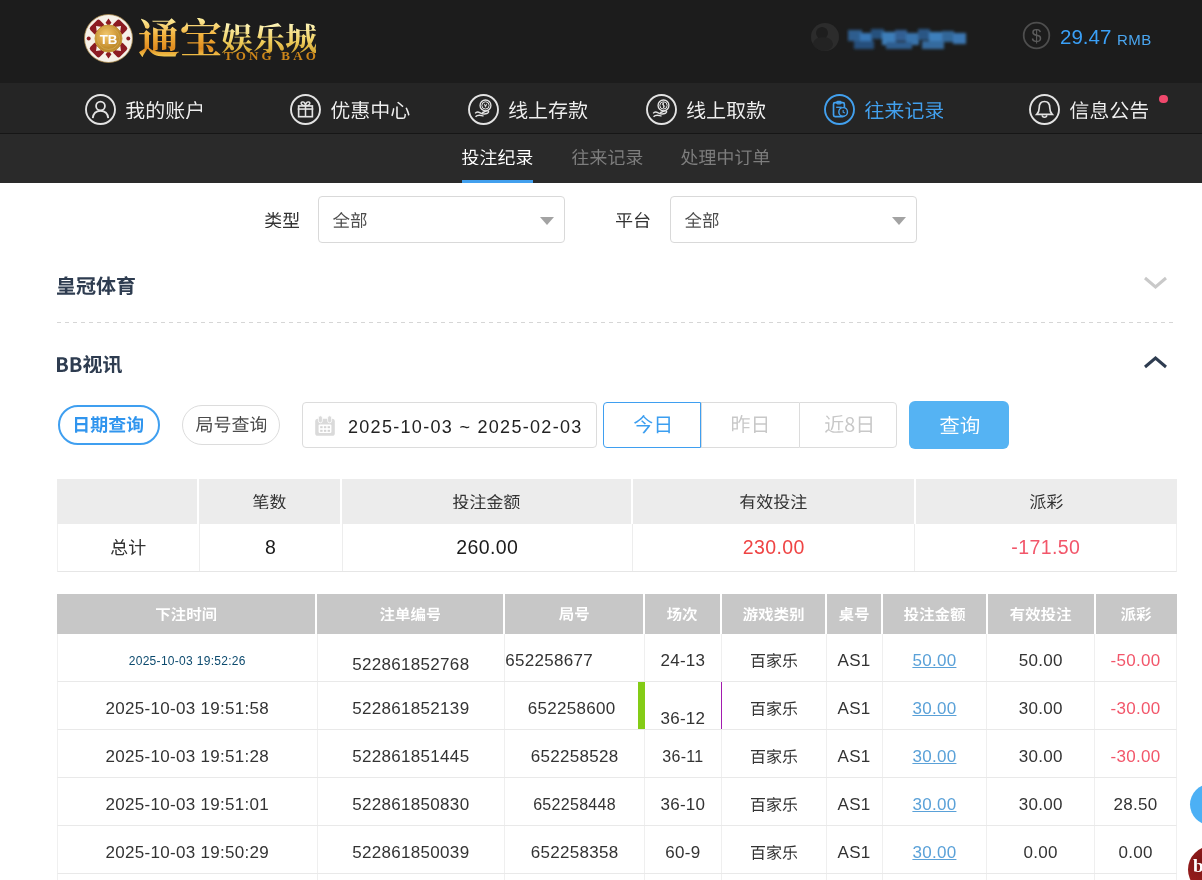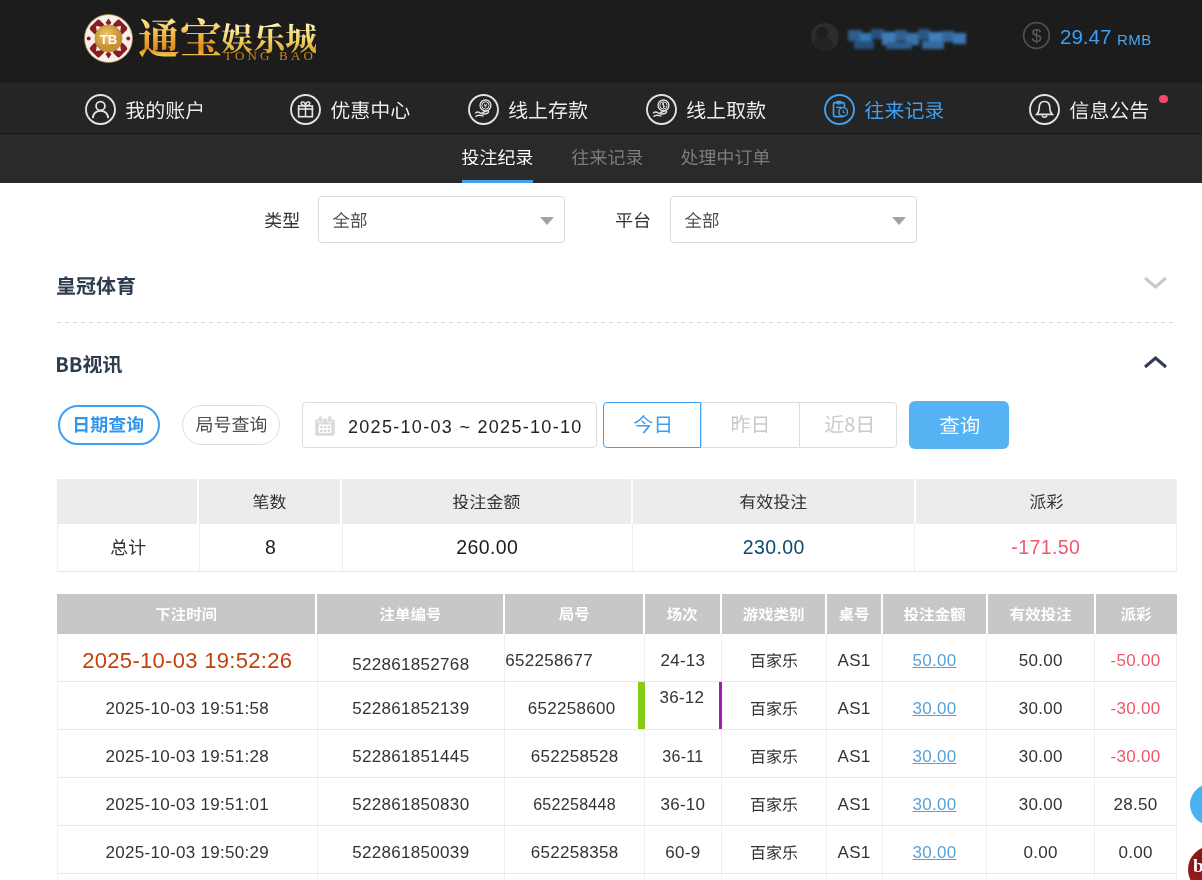--- a/index.html
+++ b/index.html
@@ -57,21 +57,21 @@
         <stop offset="100%" stop-color="#d2a22e"></stop>
       </linearGradient>
 </defs>
   </svg>
 <svg style="position:absolute;left:139.0px;top:17.5px" width="81.7" height="39.2" viewBox="1.0 -35.6 81.7 39.2">
     <path d="M3.2 -34.8 2.8 -34.6C4.6 -32.1 6.6 -28.6 7.3 -25.5C11.8 -22.2 15.6 -31.2 3.2 -34.8ZM32.8 -12.6H28.3V-17.3H32.8ZM19.7 -4.3V-11.4H24V-3.7H24.7C26.9 -3.7 28.2 -4.5 28.3 -4.7V-11.4H32.8V-7.8C32.8 -7.3 32.7 -7.1 32.1 -7.1C31.5 -7.1 29.6 -7.2 29.6 -7.2V-6.6C30.9 -6.4 31.4 -5.9 31.7 -5.3C32.1 -4.7 32.2 -3.8 32.2 -2.5C36.8 -2.9 37.3 -4.5 37.3 -7.4V-22.4C38.2 -22.6 38.8 -23 39.1 -23.3L34.4 -26.8L32.3 -24.4H29C30.3 -25 30.9 -26.4 29.4 -27.7C31.9 -28.6 34.6 -29.7 36.3 -30.8C37.2 -30.8 37.6 -31 38 -31.3L33.6 -35.4L31 -32.9H14.3L14.7 -31.8H30.6C29.9 -30.7 28.9 -29.6 27.9 -28.6C26.2 -29.4 23.3 -30 18.9 -30.2L18.6 -29.6C22.3 -28.4 24.5 -26.5 25.6 -24.9C25.8 -24.7 26.1 -24.5 26.3 -24.4H20L15.1 -26.4V-3.2C13.5 -3.8 12.2 -4.7 11 -5.8V-18.8C12.2 -19 12.9 -19.3 13.1 -19.7L8.2 -23.7L6 -20.7H1.1L1.4 -19.4H6.6V-5.1C4.8 -3.9 2.6 -2.4 1 -1.4L4.4 3.6C4.7 3.3 4.9 3 4.8 2.6C6.1 0.2 8.1 -2.9 8.9 -4.4C9.4 -5.1 9.8 -5.2 10.4 -4.4C13.9 0.8 17.6 2.8 26.2 2.8C30 2.8 34.7 2.8 37.6 2.8C37.8 0.8 38.9 -0.8 40.9 -1.3V-1.8C36.2 -1.6 32.4 -1.5 27.8 -1.5C22.6 -1.5 18.9 -1.8 16.1 -2.8C17.9 -2.9 19.7 -3.9 19.7 -4.3ZM32.8 -18.5H28.3V-23.2H32.8ZM24 -12.6H19.7V-17.3H24ZM24 -18.5H19.7V-23.2H24Z M59.3 -35.6 59 -35.4C60.6 -34 61.7 -31.6 61.8 -29.4C66.7 -25.8 71.6 -35.5 59.3 -35.6ZM68.2 -8.8 67.9 -8.6C69.3 -7 70.8 -4.5 71 -2.2C75.2 1.1 79.5 -7.1 68.2 -8.8ZM77.8 -2.9 75.2 0.5H65.5V-10.2H76.5C77.1 -10.2 77.5 -10.4 77.6 -10.8C75.9 -12.3 73 -14.5 73 -14.5L70.5 -11.3H65.5V-19.5H77.4C78 -19.5 78.5 -19.7 78.6 -20.2C77.7 -20.9 76.6 -21.9 75.6 -22.6C77.5 -23.6 79.8 -25.2 81.1 -26.4C82 -26.5 82.4 -26.5 82.7 -26.9L78.2 -31.2L75.6 -28.6H49.9C49.7 -29.4 49.5 -30.2 49.1 -31H48.6C48.7 -29.1 46.9 -27.2 45.4 -26.5C44 -25.8 42.9 -24.5 43.4 -22.7C44 -20.9 46.4 -20.3 47.8 -21.3C49.4 -22.2 50.4 -24.3 50.1 -27.4H75.9C75.6 -26 75.3 -24.3 75 -23.1L73.9 -23.9L71.4 -20.7H48.2L48.5 -19.5H60.4V-11.3H49.3L49.6 -10.2H60.4V0.5H43.9L44.3 1.7H81.4C82.1 1.7 82.5 1.5 82.6 1.1C80.8 -0.6 77.8 -2.9 77.8 -2.9Z" fill="url(#g1)"></path>
   </svg>
 <svg style="position:absolute;left:222.0px;top:23.0px" width="94.4" height="30.2" viewBox="0.9 -27.3 94.4 30.2">
     <path d="M8.4 -25.7C9.4 -25.7 9.6 -26 9.7 -26.4L5.1 -27.3C4.9 -25.5 4.4 -22.6 3.8 -19.6H1L1.2 -18.7H3.6C2.9 -15.2 2.1 -11.6 1.5 -9.4C3.1 -8.3 4.8 -6.8 6.4 -5.2C5.1 -2.3 3.3 0.3 0.9 2.4L1.2 2.8C4.2 1.1 6.4 -1 8 -3.3C8.7 -2.3 9.4 -1.4 9.8 -0.4C12.3 1.2 15.6 -2.1 9.7 -6.2C11.5 -9.9 12.3 -14 12.8 -18.1C13.6 -18.2 13.9 -18.3 14 -18.7L10.9 -21.5L9.1 -19.6H7.2C7.7 -22 8.2 -24.1 8.4 -25.7ZM17.9 -16.1V-17H24.5V-15.8H25.1C25.4 -15.8 25.8 -15.8 26.1 -15.9L24.4 -13.6H13.3L13.6 -12.7H18.8C18.7 -11 18.7 -9.4 18.4 -7.9H11.6L11.9 -6.9H18.3C17.5 -3.4 15.6 -0.2 10.1 2.5L10.5 2.9C18.1 0.5 20.8 -2.8 21.9 -6.9H22C22.7 -3.7 24.4 0.7 28.3 2.9C28.5 0.7 29.4 -0.2 31.2 -0.7V-1.1C26.5 -2.4 23.8 -4.7 22.7 -6.9H29.8C30.3 -6.9 30.6 -7.1 30.7 -7.5C29.3 -8.7 27 -10.6 27 -10.6L25 -7.9H22.1C22.4 -9.4 22.6 -11 22.7 -12.7H28.7C29.2 -12.7 29.5 -12.8 29.6 -13.2C28.5 -14.2 26.8 -15.6 26.4 -16C27.3 -16.2 28.1 -16.6 28.2 -16.8V-23.3C28.8 -23.5 29.2 -23.7 29.5 -24L25.9 -26.7L24.2 -24.9H18L14.3 -26.3V-15H14.8C16.3 -15 17.9 -15.7 17.9 -16.1ZM24.5 -23.9V-17.9H17.9V-23.9ZM4.5 -9C5.4 -11.8 6.3 -15.4 7 -18.7H9.4C9.1 -14.9 8.5 -11.1 7.3 -7.7C6.5 -8.1 5.6 -8.5 4.5 -9Z M45.2 -8.5 40.5 -10.8C38.8 -6.1 35.7 -1.9 33 0.6L33.3 0.9C37.3 -0.9 41 -3.7 43.8 -8C44.5 -7.9 45 -8.1 45.2 -8.5ZM53.2 -10.5 52.9 -10.3C55.3 -7.6 58.2 -3.6 59.4 -0.2C63.6 2.6 66.1 -6 53.2 -10.5ZM51.1 -1.4V-12.7H61.8C62.3 -12.7 62.6 -12.9 62.7 -13.2C61.2 -14.5 58.8 -16.4 58.8 -16.4L56.6 -13.6H51.1V-20.2C51.9 -20.3 52.2 -20.6 52.2 -21L47.3 -21.5V-13.6H40.5C41.1 -16.4 41.9 -20.7 42.3 -23.1C47.8 -23 54 -23.3 58.2 -23.7C59.2 -23.3 59.9 -23.3 60.3 -23.6L56.9 -27.2C53.7 -26.1 48.1 -24.8 43.1 -24L38.7 -25C38.5 -22.6 37.5 -17 36.7 -13.9C36.4 -13.7 36 -13.4 35.7 -13.2L39.2 -11.2L40.5 -12.7H47.3V-1.6C47.3 -1.2 47.2 -1 46.6 -1C45.8 -1 41.9 -1.2 41.9 -1.2V-0.8C43.7 -0.5 44.5 -0.1 45.1 0.4C45.7 1 45.9 1.8 46 2.9C50.5 2.5 51.1 1.1 51.1 -1.4Z M78.5 -13.7H81C80.9 -8.7 80.8 -6.3 80.3 -5.7C80.2 -5.6 80.1 -5.5 79.8 -5.5L77.5 -5.6C78.3 -8.3 78.5 -11.1 78.5 -13.5ZM90.8 -16.8C90.4 -14.7 89.8 -12.8 89.2 -11C88.6 -13.7 88.4 -16.6 88.3 -19.5H94.3C94.7 -19.5 95 -19.7 95.1 -20C94.5 -20.6 93.5 -21.4 92.8 -21.9C94.4 -22.7 94.5 -25.7 89.2 -25.8C89.4 -25.9 89.5 -26.1 89.5 -26.3L84.8 -26.8C84.8 -24.6 84.9 -22.5 84.9 -20.4H79L75 -21.9V-18.6C74.1 -19.6 73.2 -20.6 73.2 -20.6L71.7 -18.2V-25.2C72.5 -25.4 72.8 -25.7 72.9 -26.1L68.2 -26.6V-18.1H65.1L65.3 -17.2H68.2V-7.5C66.7 -7 65.4 -6.7 64.6 -6.5L66.6 -2.2C66.9 -2.4 67.3 -2.8 67.4 -3.2C70.7 -5.4 73.1 -7.3 74.8 -8.7C74.4 -4.7 73.2 -0.8 70.1 2.4L70.4 2.8C74.3 0.5 76.4 -2.4 77.4 -5.5V-5.2C78.3 -5 79 -4.6 79.4 -4.1C79.7 -3.7 79.8 -3 79.8 -2.3C80.9 -2.3 81.9 -2.5 82.6 -3.1C83.8 -4.2 84.1 -7 84.2 -13.2C84.8 -13.3 85.2 -13.5 85.4 -13.8L82.4 -16.3L80.7 -14.6H78.5V-19.5H85C85.2 -14.7 85.7 -10.2 86.9 -6.2C84.9 -2.8 82.3 -0.2 78.9 2L79.2 2.5C82.8 1 85.6 -1 87.9 -3.6C88.5 -2.2 89.2 -0.9 90 0.3C90.9 1.8 93.3 3.5 94.9 2.4C95.5 2 95.3 0.8 94.5 -1.2L95.2 -6.7L94.8 -6.7C94.3 -5.4 93.6 -3.8 93.2 -3C92.9 -2.5 92.7 -2.4 92.4 -3C91.5 -4.1 90.8 -5.4 90.3 -6.8C91.7 -9.1 92.8 -11.7 93.8 -14.8C94.6 -14.8 94.9 -15 95.1 -15.4ZM91.2 -21.9 90 -20.4H88.3C88.3 -22.1 88.3 -23.7 88.3 -25.4L88.8 -25.5C89.6 -24.7 90.5 -23.4 90.8 -22.1ZM71.7 -17.2H75V-13.5C75 -12.2 75 -10.8 74.9 -9.5L71.7 -8.5Z" fill="url(#g2)"></path>
   </svg>
-<div style="position:absolute;left:224px;top:48px;font-family:'Liberation Serif',serif;font-weight:normal;font-size:13px;letter-spacing:3.2px;color:#cd861a;white-space:nowrap">TONG BAO</div>
+<div style="position:absolute;left:224px;top:48px;font-family:'Liberation Serif',serif;font-weight:bold;font-size:13px;letter-spacing:3.2px;color:#cd861a;white-space:nowrap">TONG BAO</div>
 <div style="position:absolute;left:811px;top:23px;width:28px;height:28px;border-radius:50%;background:#2c2c2c;overflow:hidden">
     <div style="position:absolute;left:5px;top:4px;width:12px;height:12px;border-radius:50%;background:#1e1e1e"></div>
     <div style="position:absolute;left:2px;top:14px;width:20px;height:14px;border-radius:50%;background:#232323"></div>
   </div>
 <svg style="position:absolute;left:846px;top:26px" width="124" height="29" viewBox="0 0 124 29">
 <filter id="bl" x="-10%" y="-20%" width="120%" height="140%">
       <feGaussianBlur stdDeviation="1.6"></feGaussianBlur>
     </filter>
 <g filter="url(#bl)">
 <rect x="2" y="4" width="14" height="11" fill="#2e5d8e"></rect>
@@ -208,21 +208,21 @@
     <rect x="13.6" y="0.8" width="4" height="7" rx="2" fill="#dadada" stroke="#fff" stroke-width="0.8"></rect>
     <g fill="#d4d4d4">
       <rect x="6.2" y="11.2" width="2.4" height="2"></rect>
       <rect x="9.9" y="11.2" width="2.4" height="2"></rect>
       <rect x="13.6" y="11.2" width="2.4" height="2"></rect>
       <rect x="6.2" y="14.8" width="2.4" height="2"></rect>
       <rect x="9.9" y="14.8" width="2.4" height="2"></rect>
       <rect x="13.6" y="14.8" width="2.4" height="2"></rect>
     </g>
   </svg>
-<div style="position:absolute;left:348px;top:402px;height:45px;line-height:45px;padding-top:3px;font-size:18px;letter-spacing:1.3px;color:#222">2025-10-03 ~ 2025-10-10</div>
+<div style="position:absolute;left:348px;top:402px;height:45px;line-height:45px;padding-top:3px;font-size:18px;letter-spacing:1.3px;color:#222">2025-10-03 ~ 2025-02-03</div>
 <div style="position:absolute;left:701px;top:402px;width:98px;height:46px;border:1px solid #dcdcdc;border-right:none;background:#fff"></div>
 <div style="position:absolute;left:799px;top:402px;width:98px;height:46px;border:1px solid #dcdcdc;border-radius:0 4px 4px 0;background:#fff"></div>
 <div style="position:absolute;left:603px;top:402px;width:98px;height:46px;border:1px solid #3f9ff0;border-radius:4px 0 0 4px;background:#fff"></div>
 <svg style="position:absolute;left:634.0px;top:415.0px" width="35.9" height="18.6" viewBox="0.7 -16.9 35.9 18.6">
     <path d="M7.8 -10.7C9.1 -9.7 10.8 -8.2 11.6 -7.3L12.7 -8.4C11.9 -9.3 10.1 -10.6 8.8 -11.6ZM3.2 -7V-5.4H14.4C13 -3.6 10.9 -1 9.2 1L10.8 1.7C12.9 -0.9 15.5 -4.2 17.2 -6.5L16 -7L15.7 -7ZM9.9 -16.9C7.9 -13.9 4.3 -11.1 0.7 -9.5C1.1 -9.1 1.6 -8.6 1.8 -8.2C4.9 -9.7 7.9 -12 10.1 -14.6C12.2 -12.1 15.5 -9.6 18.1 -8.3C18.4 -8.7 18.9 -9.3 19.3 -9.6C16.5 -10.9 13 -13.4 11 -15.7L11.3 -16.3Z M25.1 -7H35V-1.4H25.1ZM25.1 -8.5V-13.9H35V-8.5ZM23.5 -15.4V1.4H25.1V0.1H35V1.3H36.6V-15.4Z" fill="#3b9ef0"></path>
   </svg>
 <svg style="position:absolute;left:732.4px;top:415.0px" width="35.1" height="18.4" viewBox="1.5 -16.8 35.1 18.4">
     <path d="M10.6 -16.8C10 -14.1 8.9 -11.4 7.5 -9.6C7.8 -9.4 8.4 -8.8 8.6 -8.5C9.4 -9.5 10.1 -10.8 10.7 -12.2H11.9V1.6H13.3V-3.6H19V-4.9H13.3V-8H18.8V-9.4H13.3V-12.2H19.3V-13.6H11.2C11.6 -14.5 11.9 -15.5 12.1 -16.5ZM6 -8.1V-3.5H2.9V-8.1ZM6 -9.5H2.9V-13.9H6ZM1.5 -15.2V-0.6H2.9V-2.2H7.4V-15.2Z M25.1 -7H35V-1.4H25.1ZM25.1 -8.5V-13.9H35V-8.5ZM23.5 -15.4V1.4H25.1V0.1H35V1.3H36.6V-15.4Z" fill="#c8c8c8"></path>
   </svg>
 <svg style="position:absolute;left:824.5px;top:415.0px" width="47.0" height="18.2" viewBox="0.8 -16.8 47.0 18.2">
@@ -261,21 +261,21 @@
         <path d="M13.7 -3.9C14.7 -2.6 15.7 -0.9 16.1 0.2L17.2 -0.5C16.8 -1.6 15.7 -3.2 14.7 -4.4ZM7.4 -4.8C8.6 -4 10 -2.8 10.6 -1.9L11.6 -2.7C11 -3.6 9.6 -4.8 8.4 -5.6ZM5.1 -4.3V-0.6C5.1 0.8 5.6 1.2 7.8 1.2C8.2 1.2 11.3 1.2 11.8 1.2C13.5 1.2 13.9 0.7 14.1 -1.3C13.7 -1.4 13.1 -1.6 12.8 -1.8C12.7 -0.2 12.6 0 11.7 0C11 0 8.4 0 7.8 0C6.7 0 6.5 -0.1 6.5 -0.6V-4.3ZM2.5 -4C2.1 -2.7 1.5 -1.1 0.8 -0.2L2 0.4C2.8 -0.6 3.4 -2.3 3.7 -3.8ZM4.8 -10.2H13.3V-7H4.8ZM3.3 -11.5V-5.7H14.8V-11.5H11.8C12.5 -12.4 13.1 -13.5 13.7 -14.5L12.3 -15.1C11.8 -14 11.1 -12.5 10.3 -11.5H6.7L7.7 -12C7.4 -12.9 6.6 -14.1 5.8 -15L4.6 -14.5C5.4 -13.6 6.1 -12.3 6.4 -11.5Z M20.5 -13.9C21.5 -13.1 22.7 -11.9 23.3 -11.1L24.2 -12.1C23.6 -12.9 22.3 -14 21.3 -14.8ZM18.8 -9.5V-8.1H21.7V-1.7C21.7 -0.9 21.1 -0.4 20.8 -0.1C21 0.1 21.4 0.7 21.5 1.1C21.8 0.7 22.3 0.3 25.7 -2.1C25.6 -2.3 25.4 -2.9 25.3 -3.3L23.1 -1.8V-9.5ZM29.3 -15.1V-9.1H24.7V-7.8H29.3V1.4H30.7V-7.8H35.3V-9.1H30.7V-15.1Z" fill="#333"></path>
       </svg>
     </div>
     <div style="width:143px;border-right:1px solid #ededed;display:flex;align-items:center;justify-content:center">
       <span style="font-size:19.5px;letter-spacing:.4px;color:#1a1a1a">8</span>
     </div>
     <div style="width:291px;border-right:1px solid #ededed;display:flex;align-items:center;justify-content:center">
       <span style="font-size:19.5px;letter-spacing:.4px;color:#1a1a1a">260.00</span>
     </div>
     <div style="width:283px;border-right:1px solid #ededed;display:flex;align-items:center;justify-content:center">
-      <span style="font-size:19.5px;letter-spacing:.4px;color:#0c4a6e">230.00</span>
+      <span style="font-size:19.5px;letter-spacing:.4px;color:#ef4444">230.00</span>
     </div>
     <div style="width:261px;display:flex;align-items:center;justify-content:center">
       <span style="font-size:19.5px;letter-spacing:.4px;color:#f2566a">-171.50</span>
     </div>
   </div>
 <div style="position:absolute;left:57px;top:594px;width:1120px;height:40px;display:flex">
     <div style="width:260px;border-right:2px solid #fff;background:#c7c7c7;display:flex;align-items:center;justify-content:center">
       <svg style="vertical-align:middle" width="60.2" height="14.6" viewBox="0.8 -13.2 60.2 14.6">
         <path d="M0.8 -12V-10.2H6.4V1.3H8.4V-6.1C10 -5.2 11.8 -4 12.7 -3.2L14.1 -4.9C12.9 -5.9 10.4 -7.2 8.8 -8.1L8.4 -7.7V-10.2H14.7V-12Z M16.9 -11.6C17.9 -11.1 19.2 -10.4 19.8 -9.9L20.9 -11.4C20.2 -11.9 18.9 -12.6 17.9 -13ZM16 -7.3C17 -6.8 18.3 -6.1 18.9 -5.6L20 -7.2C19.3 -7.6 18 -8.3 17 -8.7ZM16.5 0 18 1.3C19 -0.2 19.9 -2 20.8 -3.6L19.4 -4.9C18.5 -3.1 17.3 -1.1 16.5 0ZM24 -12.7C24.4 -11.9 24.8 -10.9 25 -10.3H20.9V-8.5H24.7V-5.8H21.5V-4H24.7V-0.8H20.4V0.9H30.6V-0.8H26.6V-4H29.6V-5.8H26.6V-8.5H30.1V-10.3H25.4L26.9 -10.8C26.7 -11.5 26.1 -12.5 25.7 -13.2Z M38.1 -6.6C38.9 -5.5 39.9 -4 40.3 -3.1L42 -4C41.5 -4.9 40.4 -6.4 39.6 -7.4ZM35.6 -6V-3.1H33.8V-6ZM35.6 -7.6H33.8V-10.3H35.6ZM32 -12V-0.2H33.8V-1.5H37.4V-12ZM42.6 -13.1V-10.3H37.9V-8.5H42.6V-1.1C42.6 -0.8 42.5 -0.7 42.1 -0.7C41.8 -0.7 40.6 -0.7 39.5 -0.7C39.8 -0.2 40.1 0.6 40.2 1.1C41.7 1.2 42.8 1.1 43.5 0.8C44.2 0.5 44.5 0 44.5 -1.1V-8.5H46.1V-10.3H44.5V-13.1Z M47.6 -9.4V1.4H49.5V-9.4ZM47.8 -12.2C48.5 -11.4 49.3 -10.4 49.6 -9.7L51.2 -10.7C50.9 -11.4 50 -12.4 49.3 -13.1ZM52.8 -4.4H55.8V-2.9H52.8ZM52.8 -7.3H55.8V-5.9H52.8ZM51.1 -8.8V-1.4H57.5V-8.8ZM51.8 -12.4V-10.7H59.1V-0.6C59.1 -0.4 59.1 -0.4 58.9 -0.4C58.7 -0.4 58.1 -0.3 57.6 -0.4C57.8 0.1 58.1 0.8 58.1 1.3C59.1 1.3 59.8 1.3 60.4 1C60.9 0.7 61 0.2 61 -0.6V-12.4Z" fill="#ffffff"></path>
       </svg>
@@ -316,21 +316,21 @@
       </svg>
     </div>
     <div style="width:81px;background:#c7c7c7;display:flex;align-items:center;justify-content:center">
       <svg style="vertical-align:middle" width="30.3" height="14.6" viewBox="0.4 -13.1 30.3 14.6">
         <path d="M1.2 -11.6C2.1 -11.1 3.3 -10.3 3.9 -9.8L4.8 -11.3C4.2 -11.8 2.9 -12.5 2.1 -13ZM0.4 -7.4C1.3 -6.9 2.5 -6.2 3.1 -5.7L4 -7.2C3.4 -7.7 2.1 -8.4 1.3 -8.8ZM0.7 -0.1 2.1 1.2C2.9 -0.3 3.8 -2.1 4.5 -3.7L3.3 -5C2.5 -3.2 1.4 -1.3 0.7 -0.1ZM8.3 1.2C8.6 1 9.1 0.7 12 -0.5C11.8 -0.9 11.7 -1.5 11.6 -2L9.9 -1.3V-7.7L10.6 -7.8C11 -3.9 11.9 -0.7 13.9 1.1C14.2 0.6 14.8 -0.2 15.3 -0.5C14.2 -1.2 13.5 -2.4 13 -3.9C13.7 -4.3 14.4 -4.9 15.1 -5.4L13.9 -6.8C13.5 -6.4 13 -5.9 12.6 -5.4C12.4 -6.3 12.2 -7.1 12.1 -8.1C12.8 -8.2 13.6 -8.4 14.3 -8.6L12.8 -10.1C11.7 -9.7 9.9 -9.2 8.2 -9V-1.4C8.2 -0.8 7.9 -0.4 7.6 -0.3C7.9 0.1 8.2 0.8 8.3 1.2ZM5.5 -11.6V-7.7C5.5 -5.2 5.4 -1.8 3.8 0.6C4.2 0.7 5 1.2 5.3 1.5C6.9 -1.1 7.2 -5 7.2 -7.7V-10.2C9.7 -10.5 12.4 -11 14.4 -11.6L13 -13.1C11.1 -12.5 8.2 -11.9 5.5 -11.6Z M23.4 -13C21.5 -12.5 18.6 -12.1 16 -11.9C16.2 -11.5 16.4 -10.8 16.5 -10.4C19.1 -10.5 22.2 -10.9 24.5 -11.5ZM16.3 -9.4C16.8 -8.7 17.4 -7.6 17.6 -7L19 -7.7C18.8 -8.3 18.2 -9.3 17.7 -10ZM19.1 -10C19.5 -9.3 19.9 -8.3 20 -7.6L21.6 -8.1C21.4 -8.8 21 -9.7 20.5 -10.4ZM28.5 -8.7C27.6 -7.4 25.9 -6.2 24.5 -5.5C25 -5.1 25.6 -4.5 25.9 -4.1C27.5 -5 29.2 -6.4 30.3 -7.9ZM28.9 -4.4C27.8 -2.5 25.7 -1.1 23.7 -0.2C24.1 0.2 24.7 0.9 25 1.4C27.3 0.3 29.4 -1.4 30.7 -3.6ZM19.5 -7.4V-6.1H16.3V-4.4H19C18.1 -3.1 16.9 -1.9 15.8 -1.2C16.2 -0.8 16.6 0 16.9 0.5C17.8 -0.2 18.7 -1.2 19.5 -2.3V1.3H21.3V-2.9C22.1 -2.2 22.8 -1.4 23.1 -0.8L24.4 -2C23.9 -2.7 23 -3.6 22.1 -4.4H24.2V-6.1H21.3V-7.4ZM28.2 -12.9C27.4 -11.7 25.9 -10.6 24.5 -9.9L24.6 -10L22.8 -10.4C22.5 -9.5 22 -8.3 21.6 -7.5L23 -7C23.4 -7.7 24 -8.8 24.5 -9.8C25 -9.4 25.5 -8.9 25.8 -8.4C27.3 -9.3 28.9 -10.7 30.1 -12.2Z" fill="#ffffff"></path>
       </svg>
     </div>
   </div>
 <div style="position:absolute;left:57px;top:634px;width:1120px;height:48px;display:flex;border-bottom:1px solid #e9e9e9;border-left:1px solid #f0f0f0;border-right:1px solid #f0f0f0">
     <div style="width:260px;border-right:1px solid #efefef;display:flex;align-items:center;justify-content:center;padding-top:6px">
-      <span style="font-size:22px;letter-spacing:.3px;color:#c2410c">2025-10-03 19:52:26</span>
+      <span style="font-size:12px;letter-spacing:.3px;color:#0c4a6e">2025-10-03 19:52:26</span>
     </div>
     <div style="width:188px;border-right:1px solid #efefef;display:flex;align-items:center;justify-content:center;padding-top:14px">
       <span style="font-size:17px;letter-spacing:.3px;color:#333">522861852768</span>
     </div>
     <div style="width:140px;border-right:1px solid #efefef;display:flex;align-items:center;justify-content:flex-start;padding-top:6px">
       <span style="font-size:17px;letter-spacing:.3px;color:#333">652258677</span>
     </div>
     <div style="width:77px;border-right:1px solid #efefef;display:flex;align-items:center;justify-content:center;padding-top:6px">
       <span style="font-size:17px;letter-spacing:.3px;color:#333">24-13</span>
     </div>
@@ -355,21 +355,21 @@
 <div style="position:absolute;left:57px;top:682px;width:1120px;height:48px;display:flex;border-bottom:1px solid #e9e9e9;border-left:1px solid #f0f0f0;border-right:1px solid #f0f0f0">
     <div style="width:260px;border-right:1px solid #efefef;display:flex;align-items:center;justify-content:center;padding-top:6px">
       <span style="font-size:17px;letter-spacing:.3px;color:#333">2025-10-03 19:51:58</span>
     </div>
     <div style="width:188px;border-right:1px solid #efefef;display:flex;align-items:center;justify-content:center;padding-top:6px">
       <span style="font-size:17px;letter-spacing:.3px;color:#333">522861852139</span>
     </div>
     <div style="width:140px;border-right:7px solid #84cc16;display:flex;align-items:center;justify-content:center;padding-top:6px">
       <span style="font-size:17px;letter-spacing:.3px;color:#333">652258600</span>
     </div>
-    <div style="width:77px;border-right:3px solid #a21caf;display:flex;align-items:flex-start;justify-content:center;padding-top:6px">
+    <div style="width:77px;border-right:1px solid #a21caf;display:flex;align-items:flex-end;justify-content:center;padding-top:6px">
       <span style="font-size:17px;letter-spacing:.3px;color:#333">36-12</span>
     </div>
     <div style="width:105px;border-right:1px solid #efefef;display:flex;align-items:center;justify-content:center;padding-top:6px">
       <svg style="vertical-align:middle" width="46.3" height="14.8" viewBox="1.0 -13.6 46.3 14.8">
         <path d="M2.8 -9V1.3H4V0.3H12.1V1.3H13.4V-9H8C8.2 -9.7 8.4 -10.6 8.6 -11.4H15V-12.6H1V-11.4H7.2C7.1 -10.6 6.9 -9.7 6.7 -9ZM4 -3.9H12.1V-0.9H4ZM4 -5V-7.9H12.1V-5Z M22.8 -13.2C23 -12.8 23.2 -12.4 23.4 -12H17.3V-8.7H18.5V-10.9H29.5V-8.7H30.8V-12H24.8C24.6 -12.5 24.3 -13.1 24 -13.6ZM28.6 -7.7C27.7 -6.9 26.4 -5.8 25.1 -5C24.8 -5.9 24.2 -6.7 23.5 -7.5C23.9 -7.7 24.3 -8 24.6 -8.3H28.6V-9.4H19.3V-8.3H23C21.5 -7.3 19.3 -6.5 17.3 -6C17.5 -5.8 17.8 -5.3 17.9 -5C19.5 -5.5 21.1 -6.1 22.6 -6.9C22.9 -6.6 23.1 -6.3 23.4 -6C22 -5 19.3 -3.8 17.2 -3.3C17.5 -3.1 17.7 -2.6 17.9 -2.4C19.8 -3 22.3 -4.1 23.8 -5.2C24 -4.8 24.2 -4.4 24.3 -4.1C22.7 -2.6 19.5 -1.1 17 -0.5C17.2 -0.2 17.5 0.2 17.6 0.5C19.9 -0.2 22.7 -1.5 24.5 -2.9C24.6 -1.6 24.3 -0.5 23.9 -0.2C23.6 0.1 23.3 0.2 22.8 0.2C22.5 0.2 22 0.1 21.4 0.1C21.6 0.4 21.7 0.9 21.7 1.2C22.2 1.2 22.7 1.2 23.1 1.2C23.8 1.2 24.2 1.1 24.7 0.7C25.6 0 26 -2 25.5 -4L26.2 -4.5C27.1 -2.2 28.6 -0.3 30.7 0.6C30.8 0.3 31.2 -0.1 31.5 -0.4C29.4 -1.2 27.9 -3 27.2 -5.1C28 -5.7 28.9 -6.3 29.6 -6.9Z M35.8 -4.4C35 -3 33.7 -1.5 32.6 -0.5C32.9 -0.3 33.4 0.1 33.6 0.3C34.7 -0.8 36 -2.5 36.9 -4.1ZM43.1 -4C44.2 -2.7 45.6 -0.9 46.3 0.2L47.4 -0.4C46.7 -1.4 45.3 -3.2 44.1 -4.4ZM34.1 -5.6C34.2 -5.8 34.9 -5.8 36 -5.8H39.7V-0.3C39.7 0 39.6 0 39.3 0.1C39.1 0.1 38.1 0.1 37.1 0C37.3 0.4 37.5 0.9 37.5 1.2C38.9 1.2 39.7 1.2 40.2 1C40.8 0.8 40.9 0.5 40.9 -0.3V-5.8H46.8L46.8 -7H40.9V-10.3H39.7V-7H35.2C35.5 -8.2 35.8 -9.7 35.9 -11.2C39.4 -11.2 43.5 -11.6 46 -12.2L45.3 -13.3C42.9 -12.6 38.4 -12.3 34.7 -12.2C34.7 -10.4 34.3 -8.3 34.2 -7.8C34 -7.2 33.9 -6.8 33.7 -6.8C33.8 -6.4 34 -5.9 34.1 -5.6Z" fill="#333"></path>
       </svg>
     </div>
     <div style="width:56px;border-right:1px solid #efefef;display:flex;align-items:center;justify-content:center;padding-top:6px">
       <span style="font-size:17px;letter-spacing:.3px;color:#333">AS1</span>
     </div>

